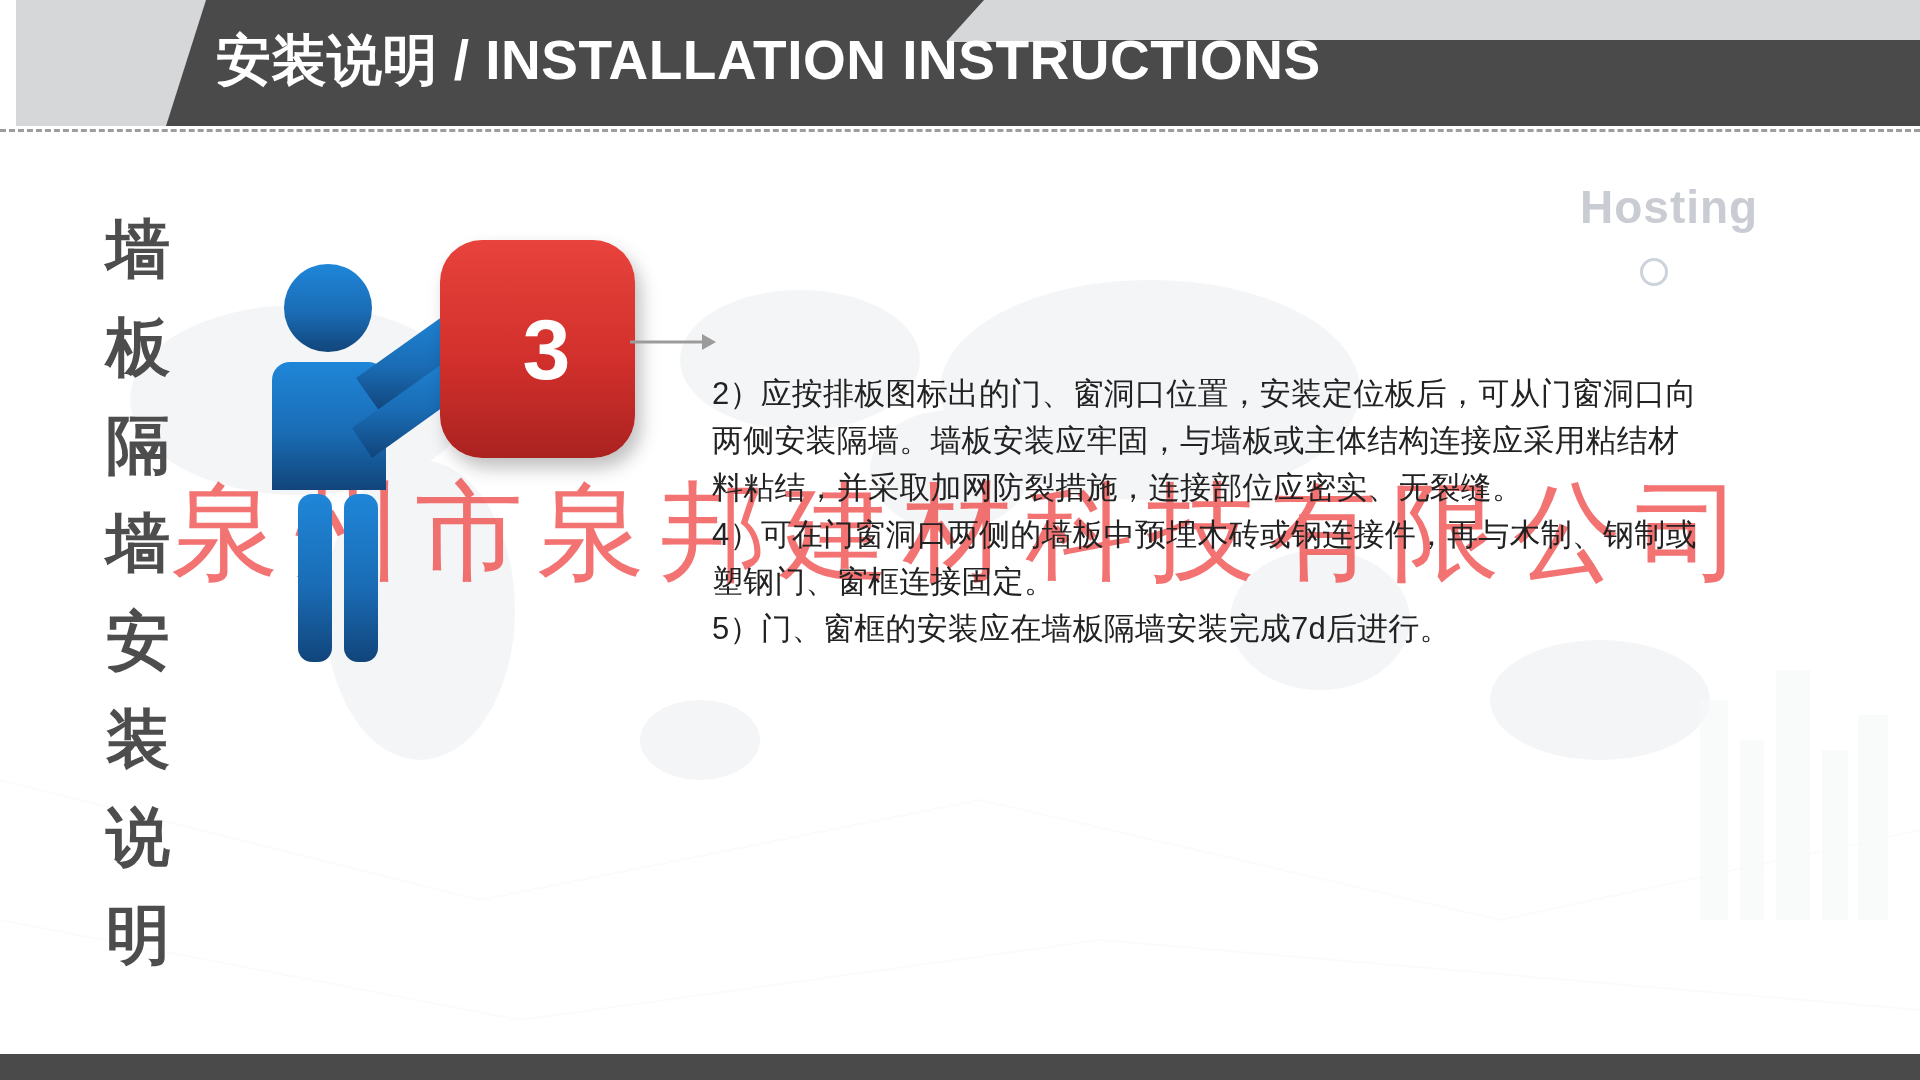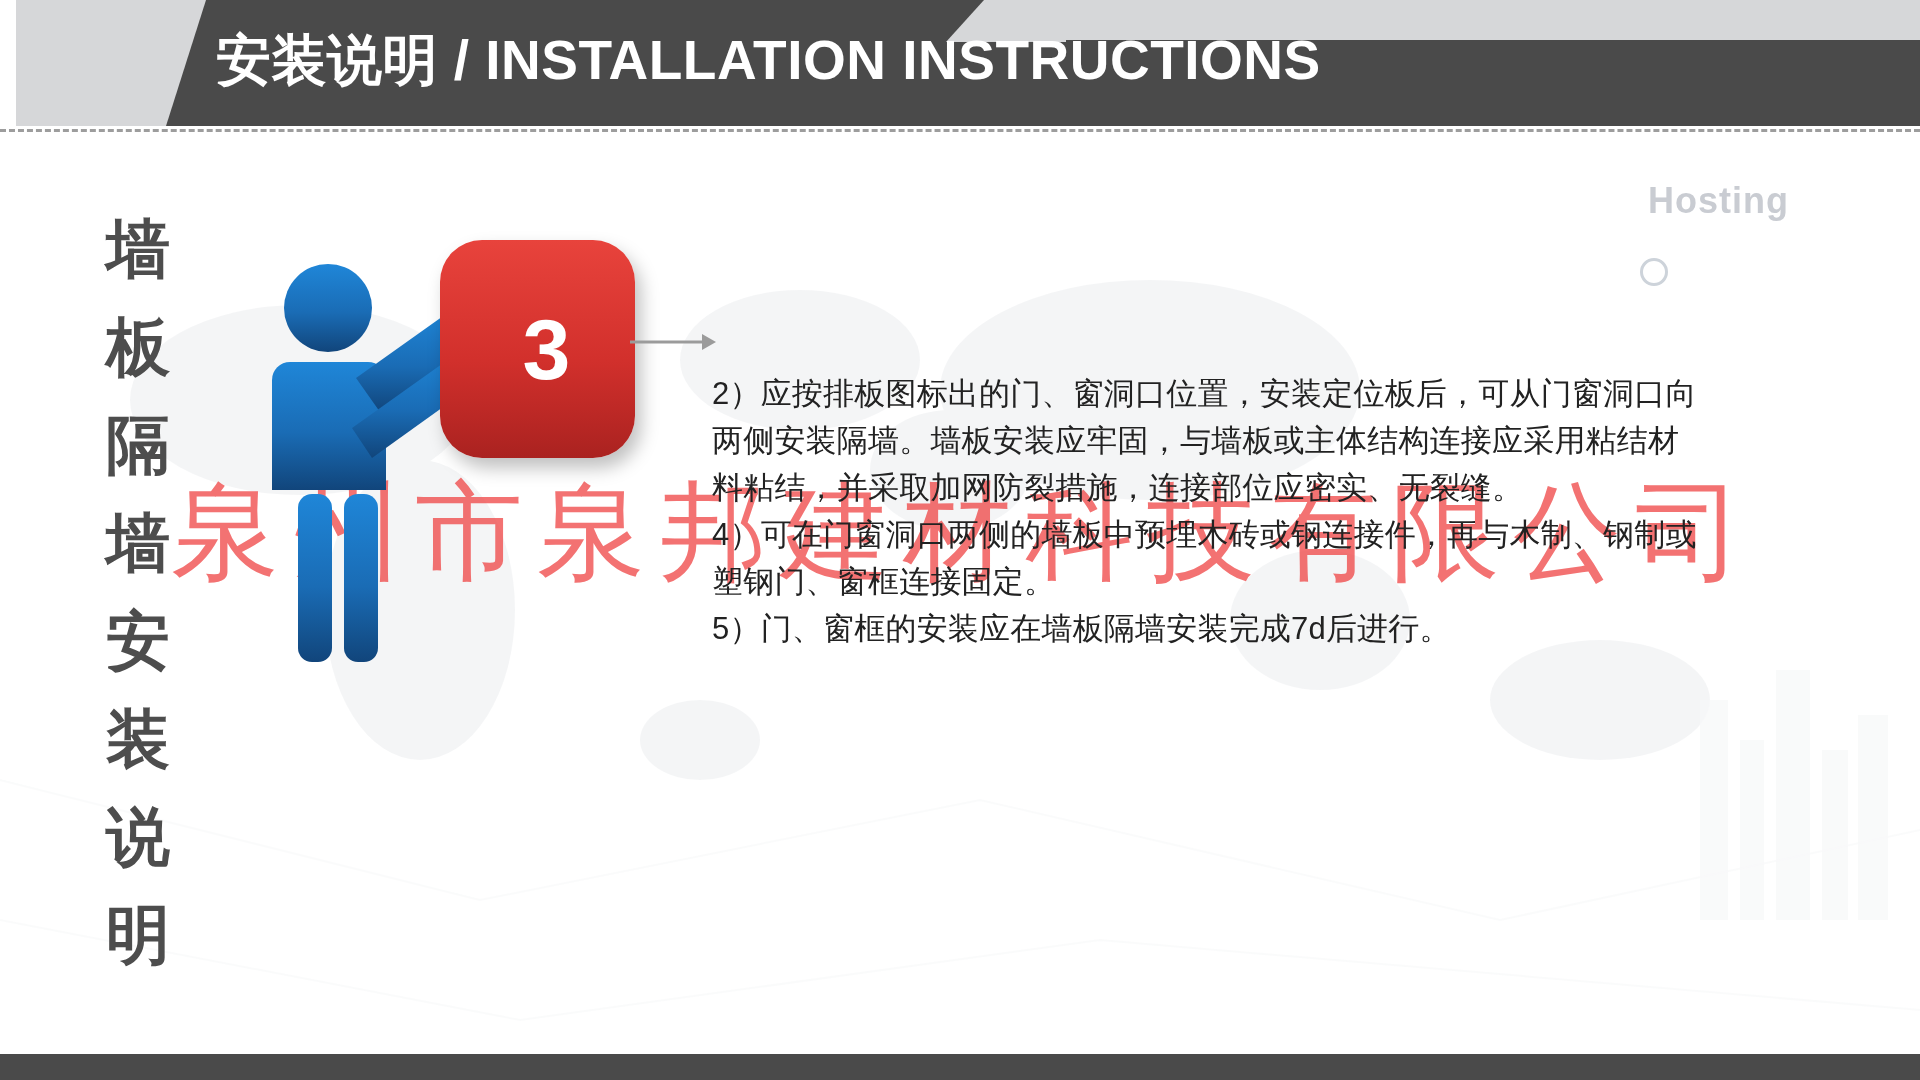--- a/index.html
+++ b/index.html
@@ -95,22 +95,22 @@
     top: 140px;
     left: 0;
     width: 1920px;
     height: 900px;
     opacity: 0.10;
     pointer-events: none;
   }
   .bg-hosting {
     position: absolute;
     top: 180px;
-    left: 1648px;
-    font-size: 36px;
+    left: 1580px;
+    font-size: 46px;
     color: #c9ccd2;
     font-weight: bold;
     letter-spacing: 1px;
   }
   .bg-hosting-dot {
     position: absolute;
     top: 258px;
     left: 1640px;
     width: 22px;
     height: 22px;

